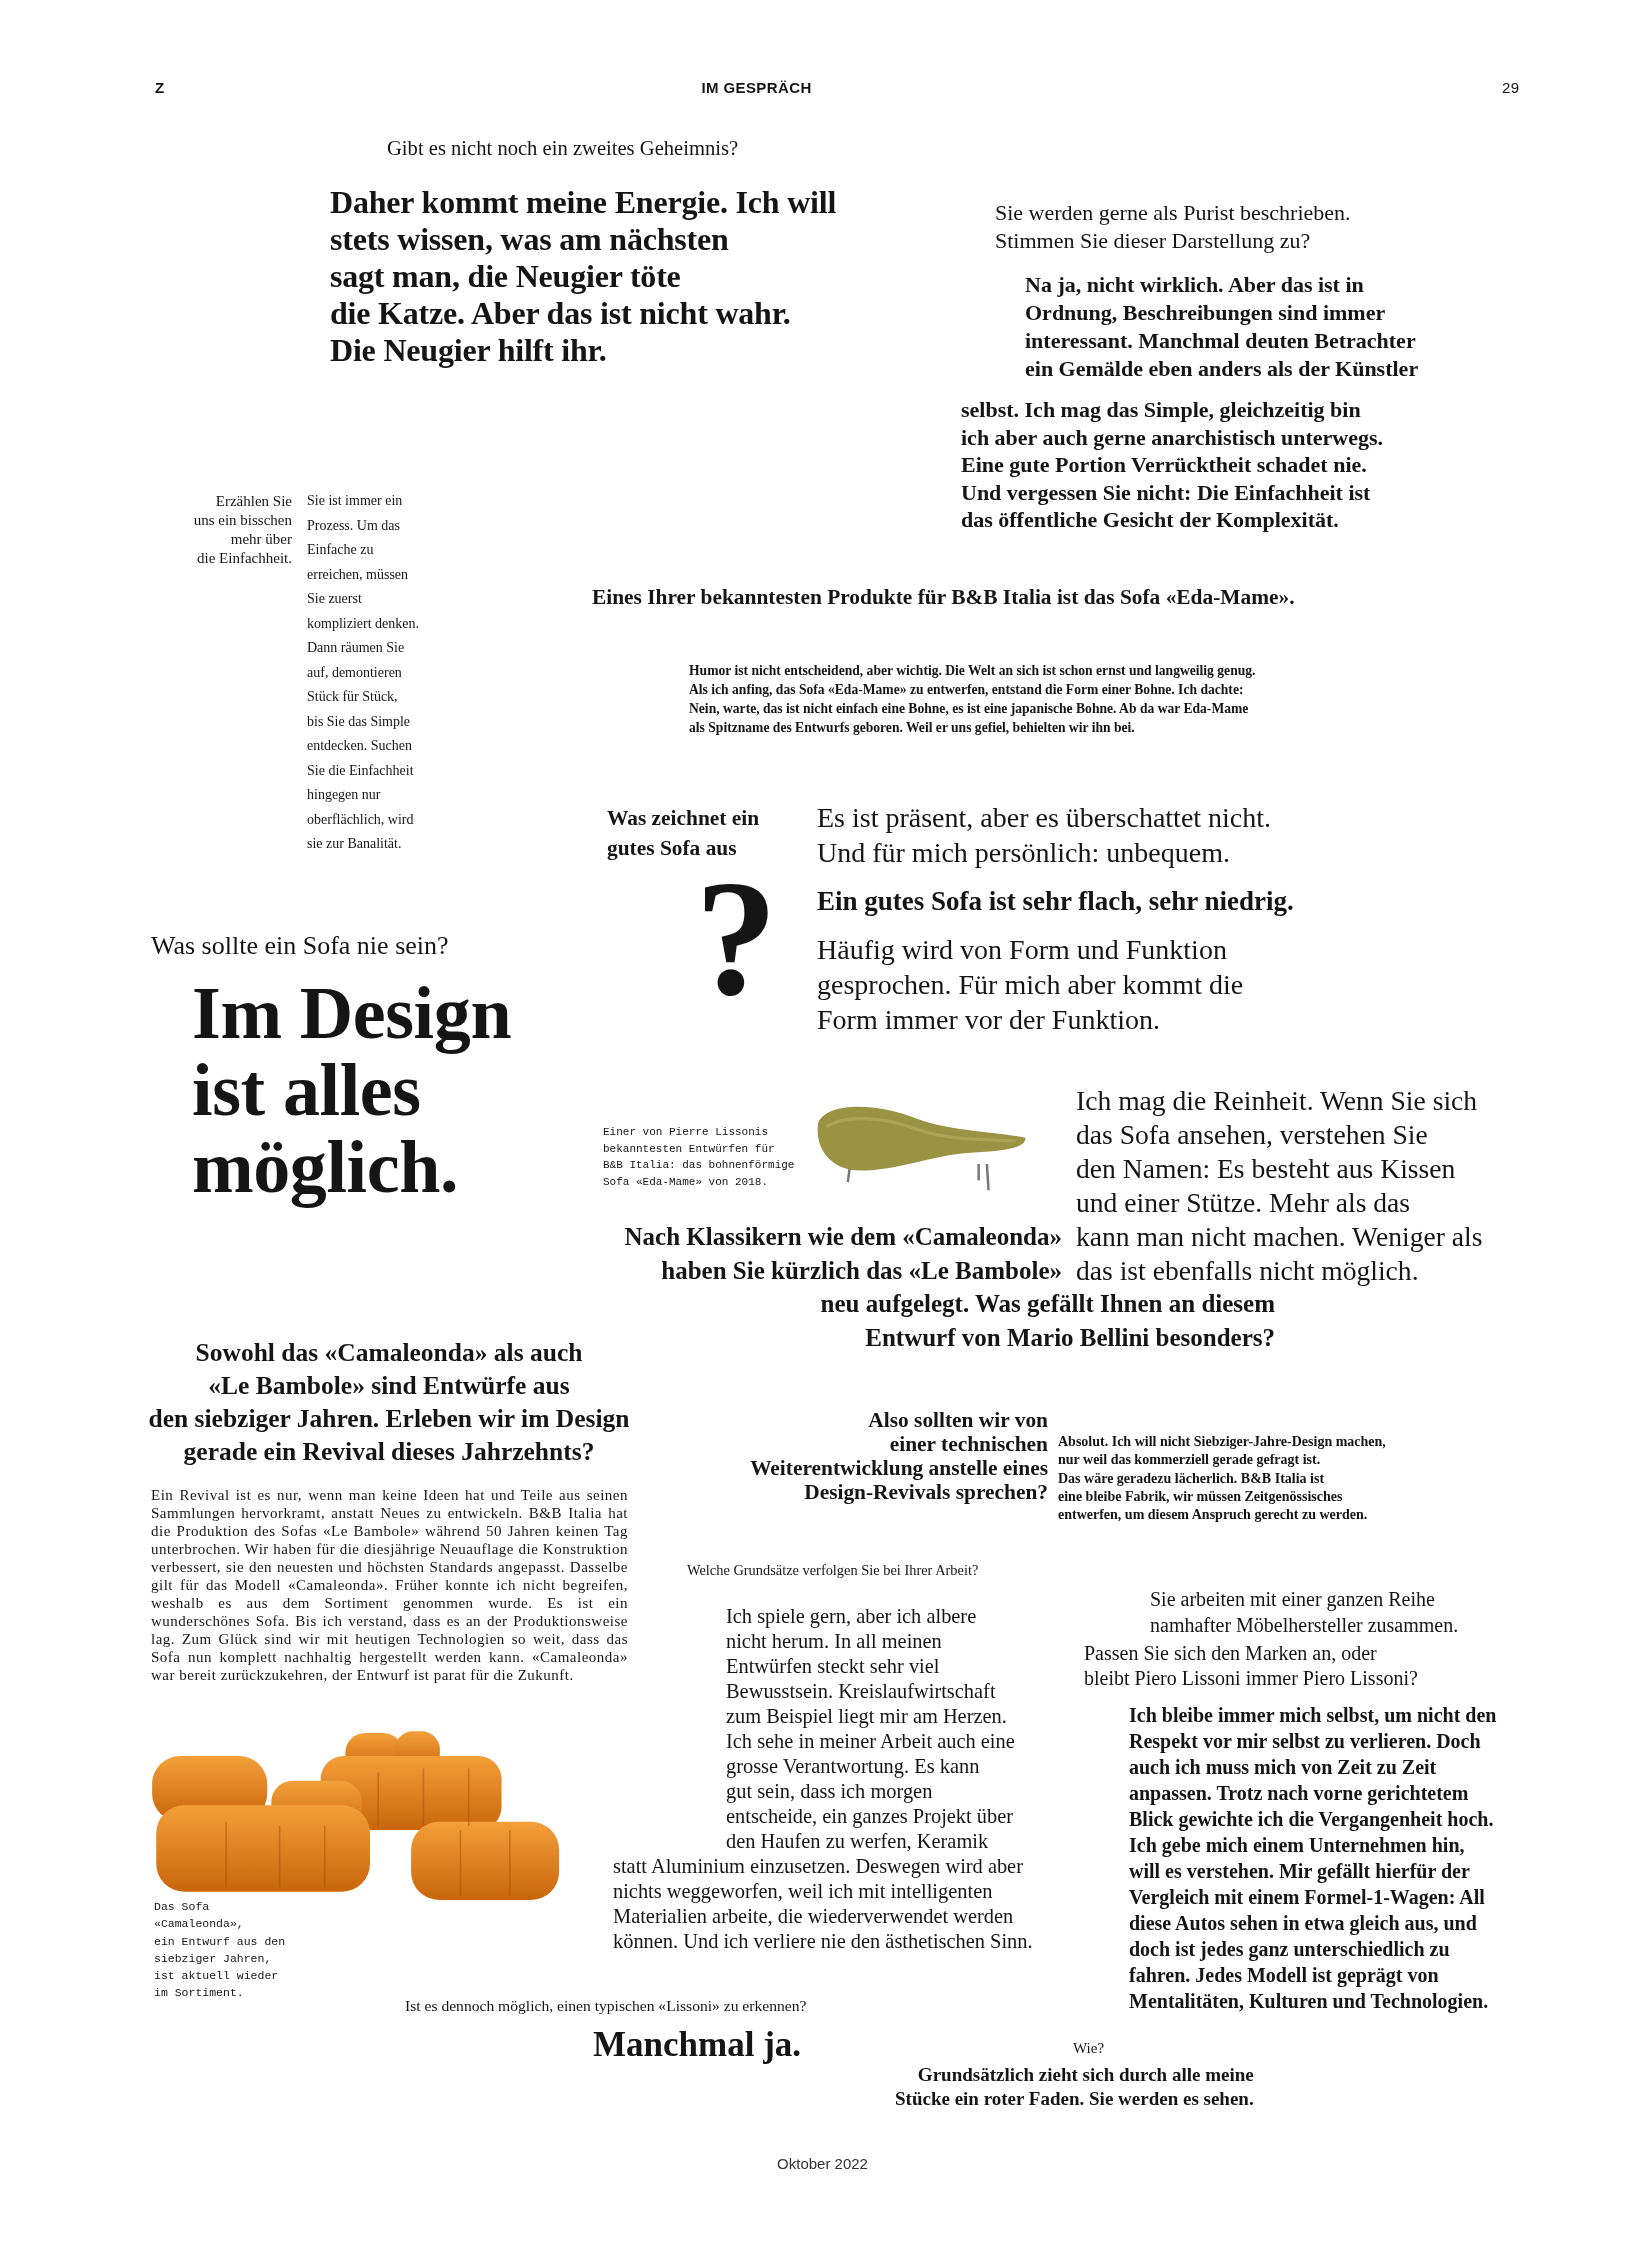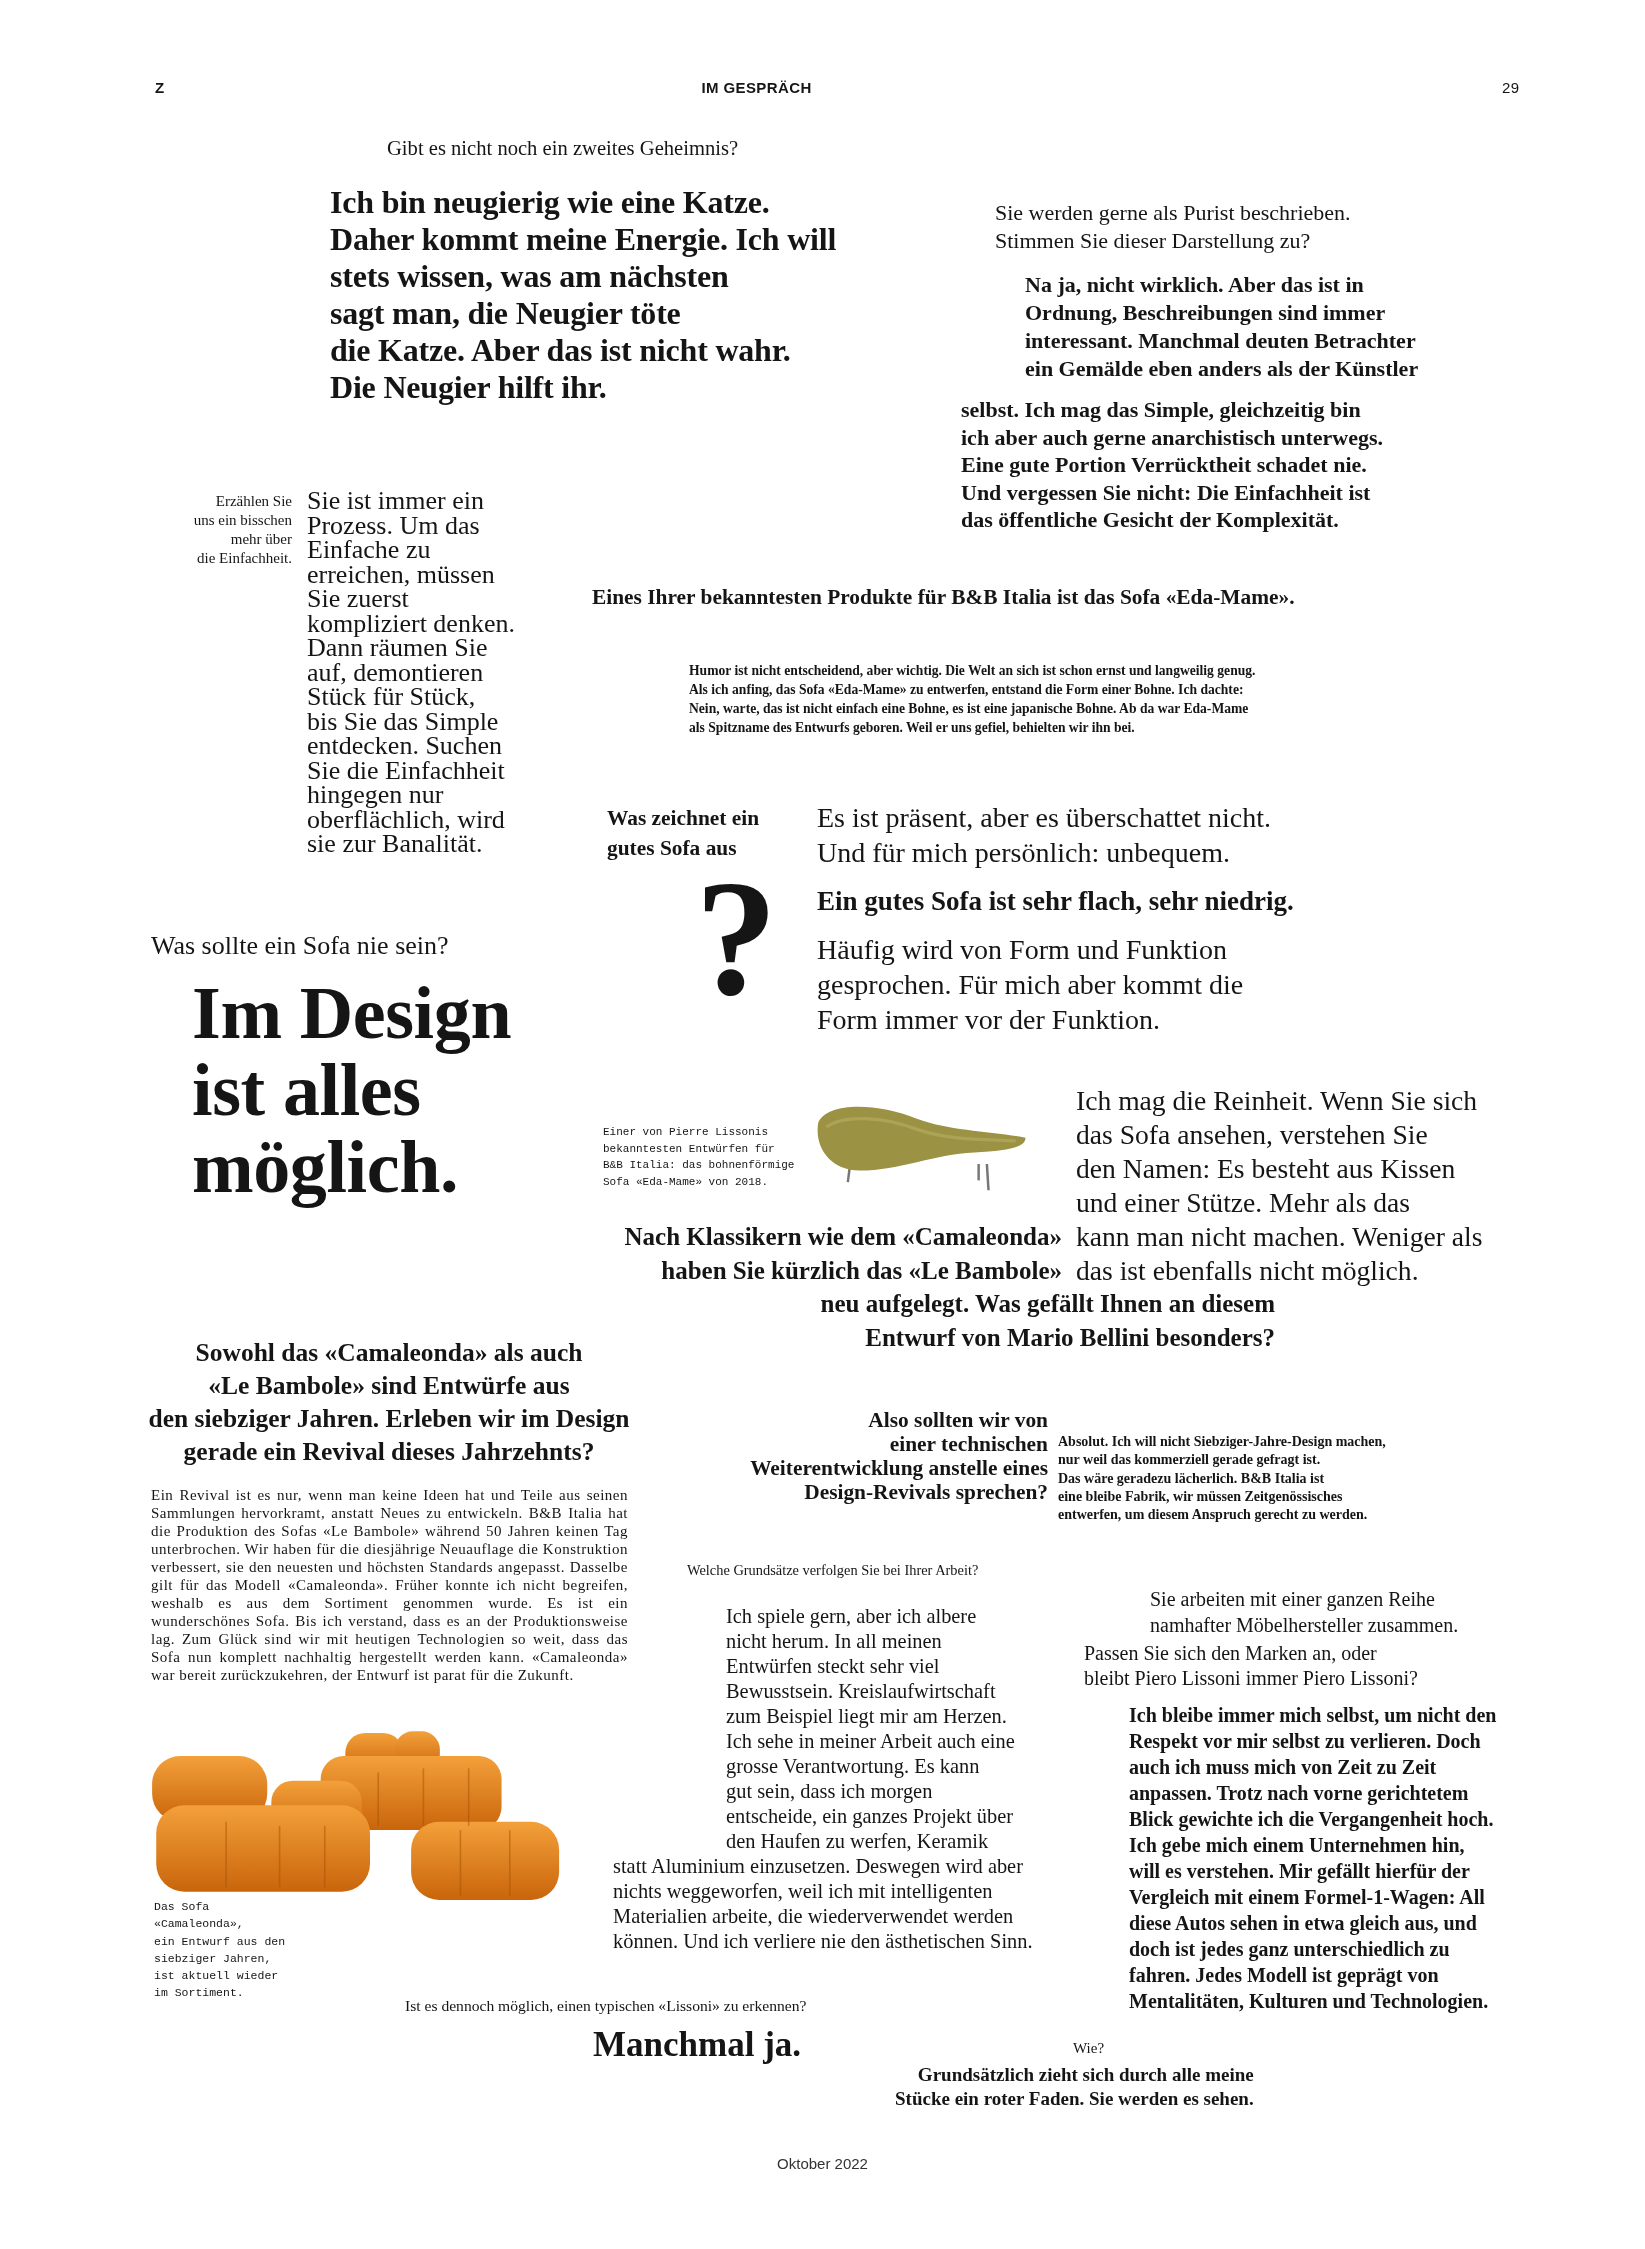--- a/index.html
+++ b/index.html
@@ -15,21 +15,21 @@
   .ftr { top:2155px; font-size:15px; color:#333; }
 
   .q-top { left:387px; top:137px; font-size:20.6px; }
   .a-cat { left:330px; top:184px; font-size:32px; line-height:37px; font-weight:bold; letter-spacing:-0.2px; }
 
   .q-purist { left:995px; top:199px; font-size:22px; line-height:28px; }
   .a-purist1 { left:1025px; top:271px; font-size:22px; line-height:28px; font-weight:bold; }
   .a-purist2 { left:961px; top:396px; font-size:22px; line-height:27.6px; font-weight:bold; }
 
   .q-einfach { left:156px; top:492px; width:136px; font-size:15px; line-height:19px; text-align:right; }
-  .a-einfach { left:307px; top:489px; font-size:26px; line-height:24.5px; }
+  .a-einfach { left:307px; top:489px; font-size:14px; line-height:24.5px; }
 
   .q-eda { left:592px; top:582px; font-size:21.4px; line-height:30px; font-weight:bold; }
   .a-eda { left:689px; top:661px; font-size:13.6px; line-height:19px; font-weight:bold; }
 
   .q-gutes { left:607px; top:803px; font-size:21.4px; line-height:30px; font-weight:bold; }
   .qmark { left:695px; top:856px; font-size:165px; line-height:165px; font-weight:bold; }
   .a-gutes1 { left:817px; top:800px; font-size:28px; line-height:35px; }
   .a-gutes2 { left:817px; top:886px; font-size:27px; font-weight:bold; }
   .a-gutes3 { left:817px; top:932px; font-size:28px; line-height:35px; }
 
@@ -66,21 +66,20 @@
 </style>
 </head>
 <body>
 
 <div class="abs hdr sans" style="left:155px;">Z</div>
 <div class="abs hdr sans" style="left:0;width:1513px;text-align:center;">IM GESPRÄCH</div>
 <div class="abs hdr sans" style="left:1502px;font-weight:normal;">29</div>
 
 <div class="abs q-top">Gibt es nicht noch ein zweites Geheimnis?</div>
 <div class="abs a-cat lines">
-    <span>Ich bin neugierig wie eine Katze.</span>
     <span>Daher kommt meine Energie. Ich will</span>
     <span>stets wissen, was am nächsten</span>
     <span>sagt man, die Neugier töte</span>
     <span>die Katze. Aber das ist nicht wahr.</span>
     <span>Die Neugier hilft ihr.</span>
   </div>
 
 <div class="abs q-purist lines">
     <span>Sie werden gerne als Purist beschrieben.</span>
     <span>Stimmen Sie dieser Darstellung zu?</span>

